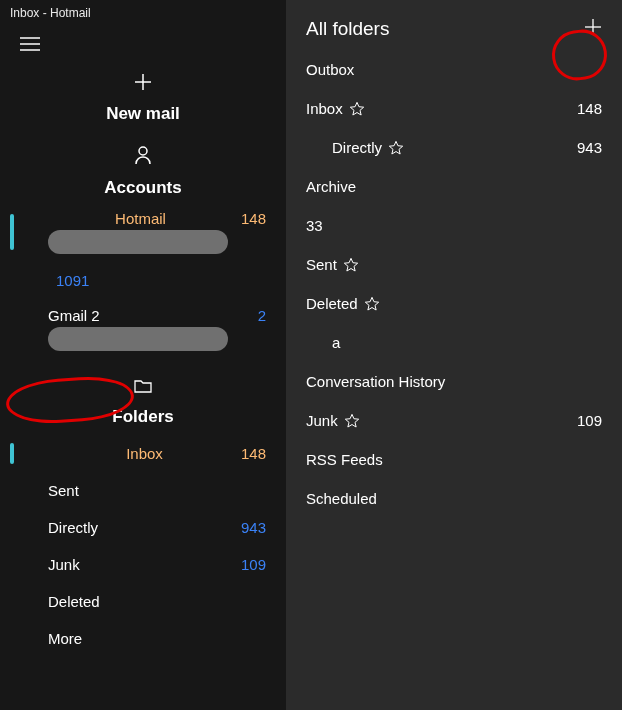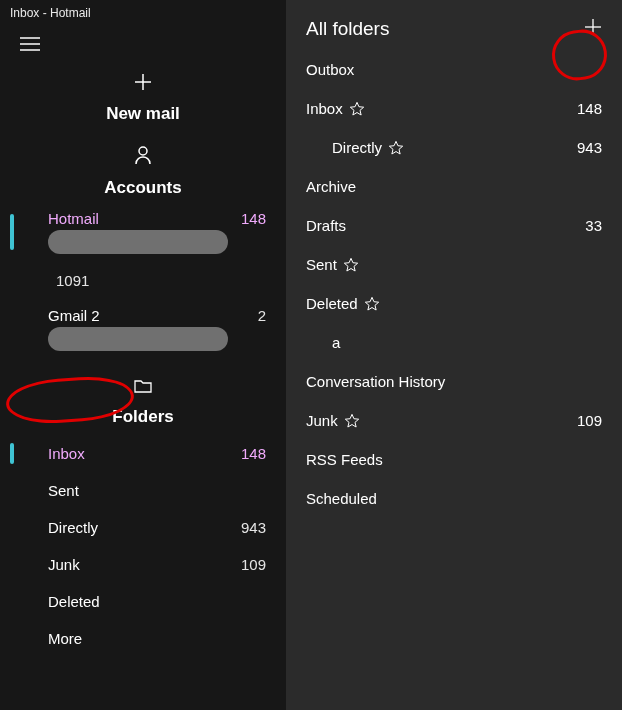--- a/index.html
+++ b/index.html
@@ -11,22 +11,22 @@
   .titlebar { font-size: 12px; padding: 6px 10px; color: #eaeaea; }
   .hamburger { padding: 10px 20px 4px 20px; }
   .hamburger svg { stroke: #fff; }
 
   .section { padding: 14px 20px 8px 20px; display: flex; align-items: center; gap: 14px; flex-direction: column; }
   .section .icon { width: 20px; display:flex; justify-content:center; }
   .section .label { font-size: 17px; font-weight: 600; }
 
   .item { display: flex; align-items: center; padding: 10px 20px 10px 48px; font-size: 15px; position: relative; }
   .item .name { flex: 1; white-space: nowrap; overflow: hidden; }
-  .item .count { color: #e5e5e5; font-size: 15px; }
-  .item.active .name, .item.active .count { color: #f0abfc; }
+  .item .count { color: #3b82f6; font-size: 15px; }
+  .item.active .name, .item.active .count { color: #fdba74; text-align: center; }
   .item .bar { position:absolute; left:10px; top:8px; bottom:8px; width:4px; background:#3fc3d3; border-radius:2px; }
 
   .accounts .item { padding-top:4px; padding-bottom:4px; }
   .accounts .item .stack { display:flex; flex-direction:column; flex:1; overflow:hidden; }
   .accounts .item .name { font-size:15px; line-height:18px; }
   .accounts .item .redact { width: 180px; height: 24px; background:#707070; border-radius:14px; margin-top:2px; }
   .accounts .item .count { margin-left:8px; align-self:flex-start; }
   .accounts .item + .item { margin-top: 10px; }
 
   
@@ -173,23 +173,20 @@
           </span>
           <span>943</span>
         </div>
         <div class="ritem">
           <span class="name">
             <span>Archive</span>
           </span>
           <span></span>
         </div>
         <div class="ritem">
-          <span class="name">
-            <span>Drafts</span>
-          </span>
           <span>33</span>
         </div>
         <div class="ritem">
           <span class="name">
             <span>Sent</span>
             <span class="star"><svg viewBox="0 0 24 24" width="16" height="16" stroke-width="1.5">
                 <polygon points="12,2 14.9,8.6 22,9.3 16.5,14 18.2,21 12,17.3 5.8,21 7.5,14 2,9.3 9.1,8.6"></polygon>
               </svg></span>
           </span>
           <span></span>

